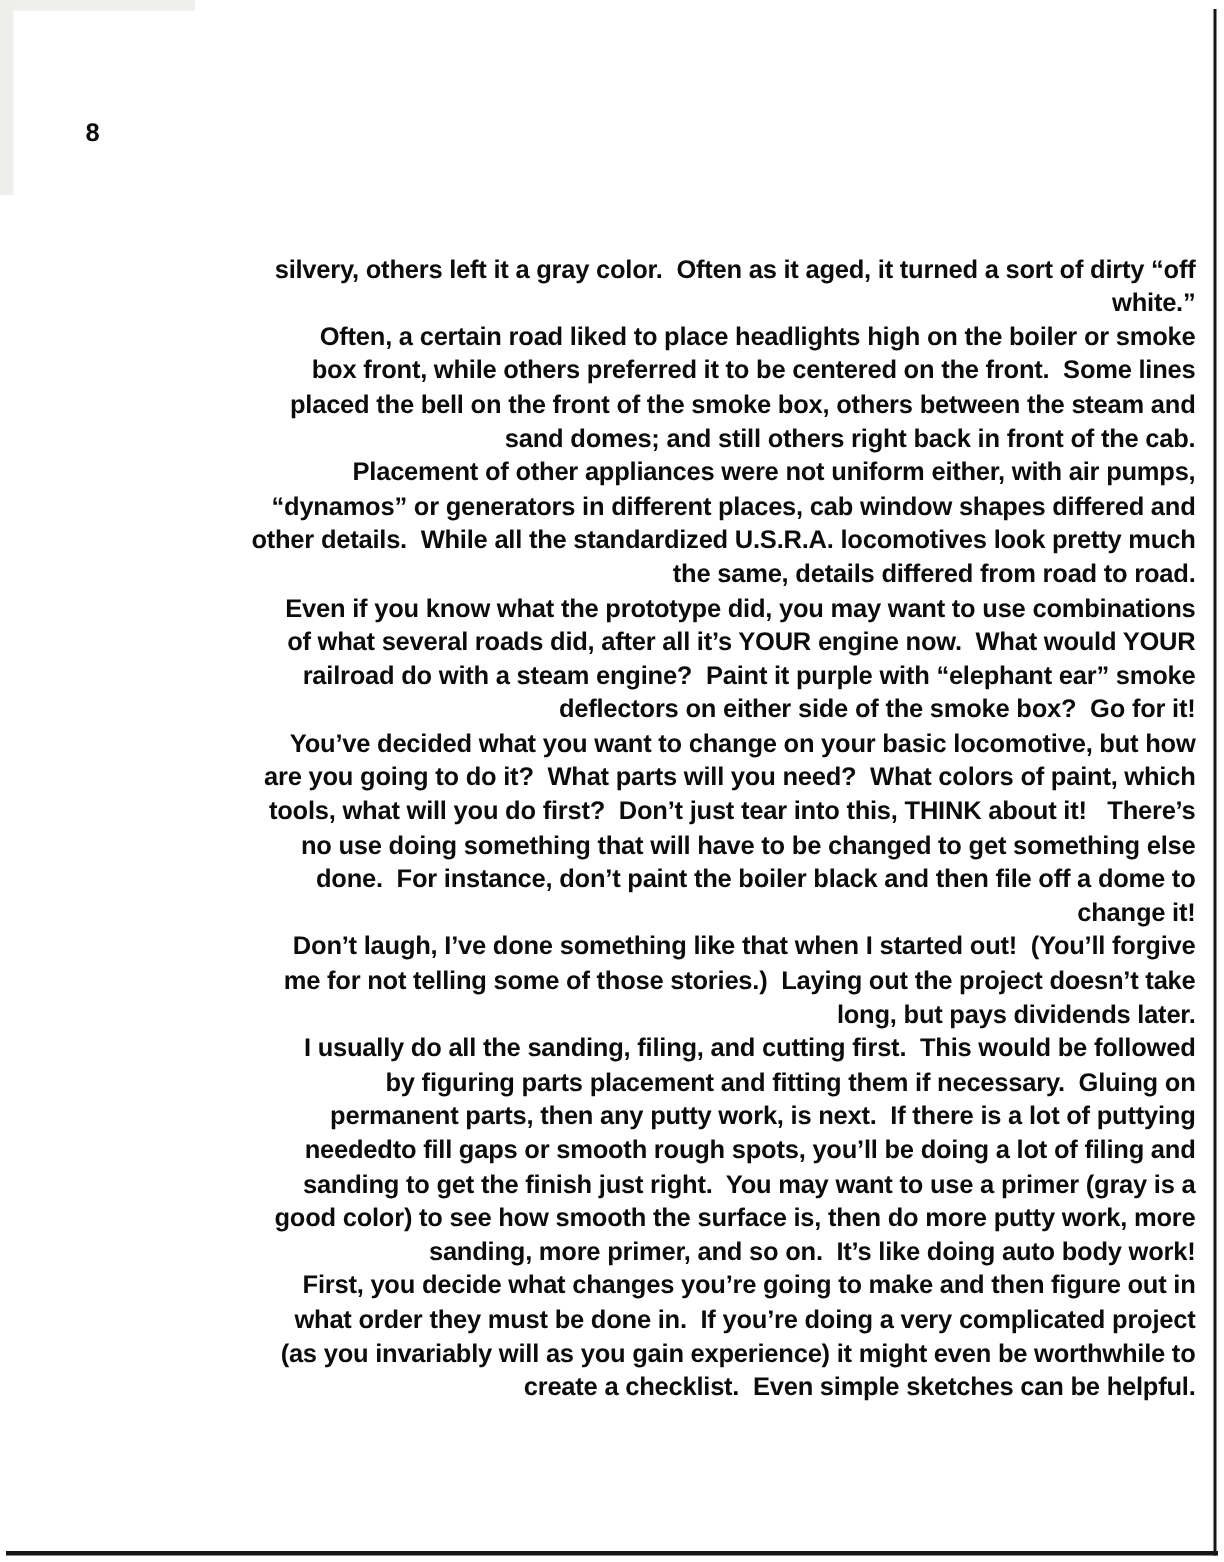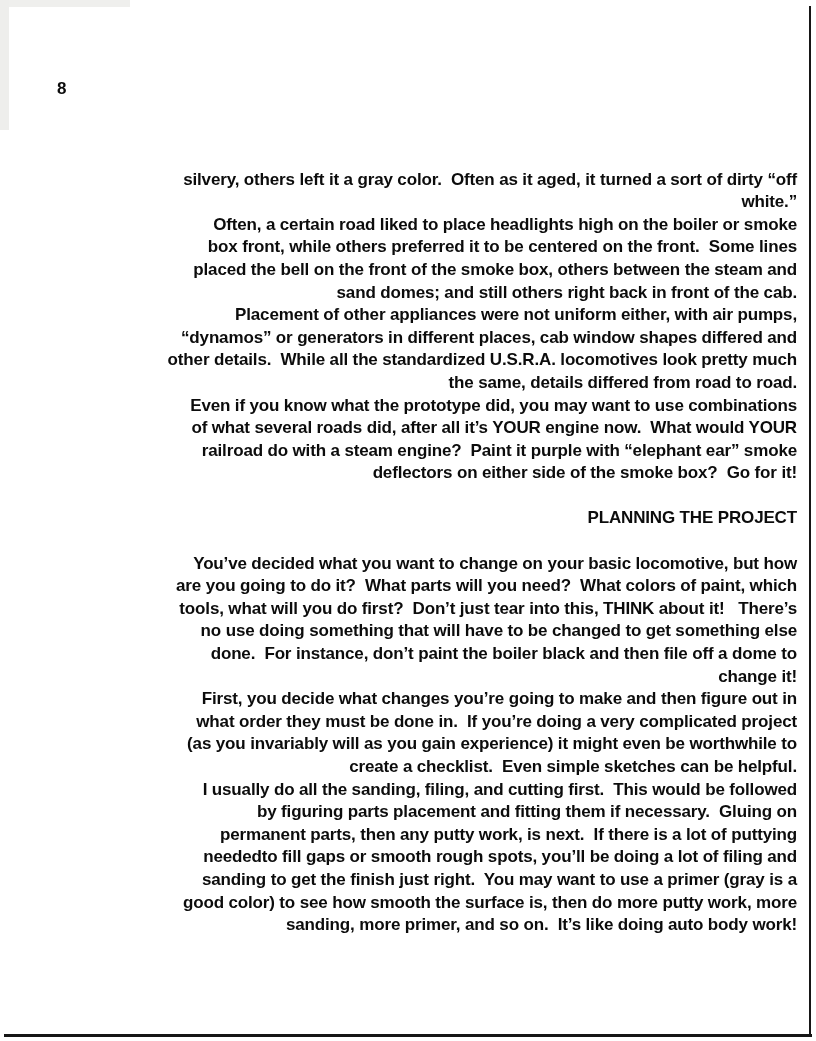--- a/index.html
+++ b/index.html
@@ -76,32 +76,34 @@
     <div><div class="block body">silvery, others left it a gray color.  Often as it aged, it turned a sort of dirty “off
 white.”</div><div class="block body">      Often, a certain road liked to place headlights high on the boiler or smoke
 box front, while others preferred it to be centered on the front.  Some lines
 placed the bell on the front of the smoke box, others between the steam and
 sand domes; and still others right back in front of the cab.</div><div class="block body">     Placement of other appliances were not uniform either, with air pumps,
 “dynamos” or generators in different places, cab window shapes differed and
 other details.  While all the standardized U.S.R.A. locomotives look pretty much
 the same, details differed from road to road.</div><div class="block body">   Even if you know what the prototype did, you may want to use combinations
 of what several roads did, after all it’s YOUR engine now.  What would YOUR
 railroad do with a steam engine?  Paint it purple with “elephant ear” smoke
-deflectors on either side of the smoke box?  Go for it!</div><div class="block heading">PLANNING THE PROJECT</div><div class="block body">    You’ve decided what you want to change on your basic locomotive, but how
+deflectors on either side of the smoke box?  Go for it!</div><div class="block body">    You’ve decided what you want to change on your basic locomotive, but how
 are you going to do it?  What parts will you need?  What colors of paint, which
 tools, what will you do first?  Don’t just tear into this, THINK about it!   There’s
 no use doing something that will have to be changed to get something else
 done.  For instance, don’t paint the boiler black and then file off a dome to
-change it!</div><div class="block body">   First, you decide what changes you’re going to make and then figure out in
-what order they must be done in.  If you’re doing a very complicated project
-(as you invariably will as you gain experience) it might even be worthwhile to
-create a checklist.  Even simple sketches can be helpful.</div><div class="block body">    I usually do all the sanding, filing, and cutting first.  This would be followed
+change it!</div><div class="block body">    Don’t laugh, I’ve done something like that when I started out!  (You’ll forgive
+me for not telling some of those stories.)  Laying out the project doesn’t take
+long, but pays dividends later.</div><div class="block body">    I usually do all the sanding, filing, and cutting first.  This would be followed
 by figuring parts placement and fitting them if necessary.  Gluing on
 permanent parts, then any putty work, is next.  If there is a lot of puttying
 neededto fill gaps or smooth rough spots, you’ll be doing a lot of filing and
 sanding to get the finish just right.  You may want to use a primer (gray is a
 good color) to see how smooth the surface is, then do more putty work, more
-sanding, more primer, and so on.  It’s like doing auto body work!</div></div>
+sanding, more primer, and so on.  It’s like doing auto body work!</div><div class="block body">   First, you decide what changes you’re going to make and then figure out in
+what order they must be done in.  If you’re doing a very complicated project
+(as you invariably will as you gain experience) it might even be worthwhile to
+create a checklist.  Even simple sketches can be helpful.</div></div>
   </div>
 
   <div class="scan-line-right"></div>
   <div class="scan-line-bottom"></div>
 </div>
 
 </body></html>

